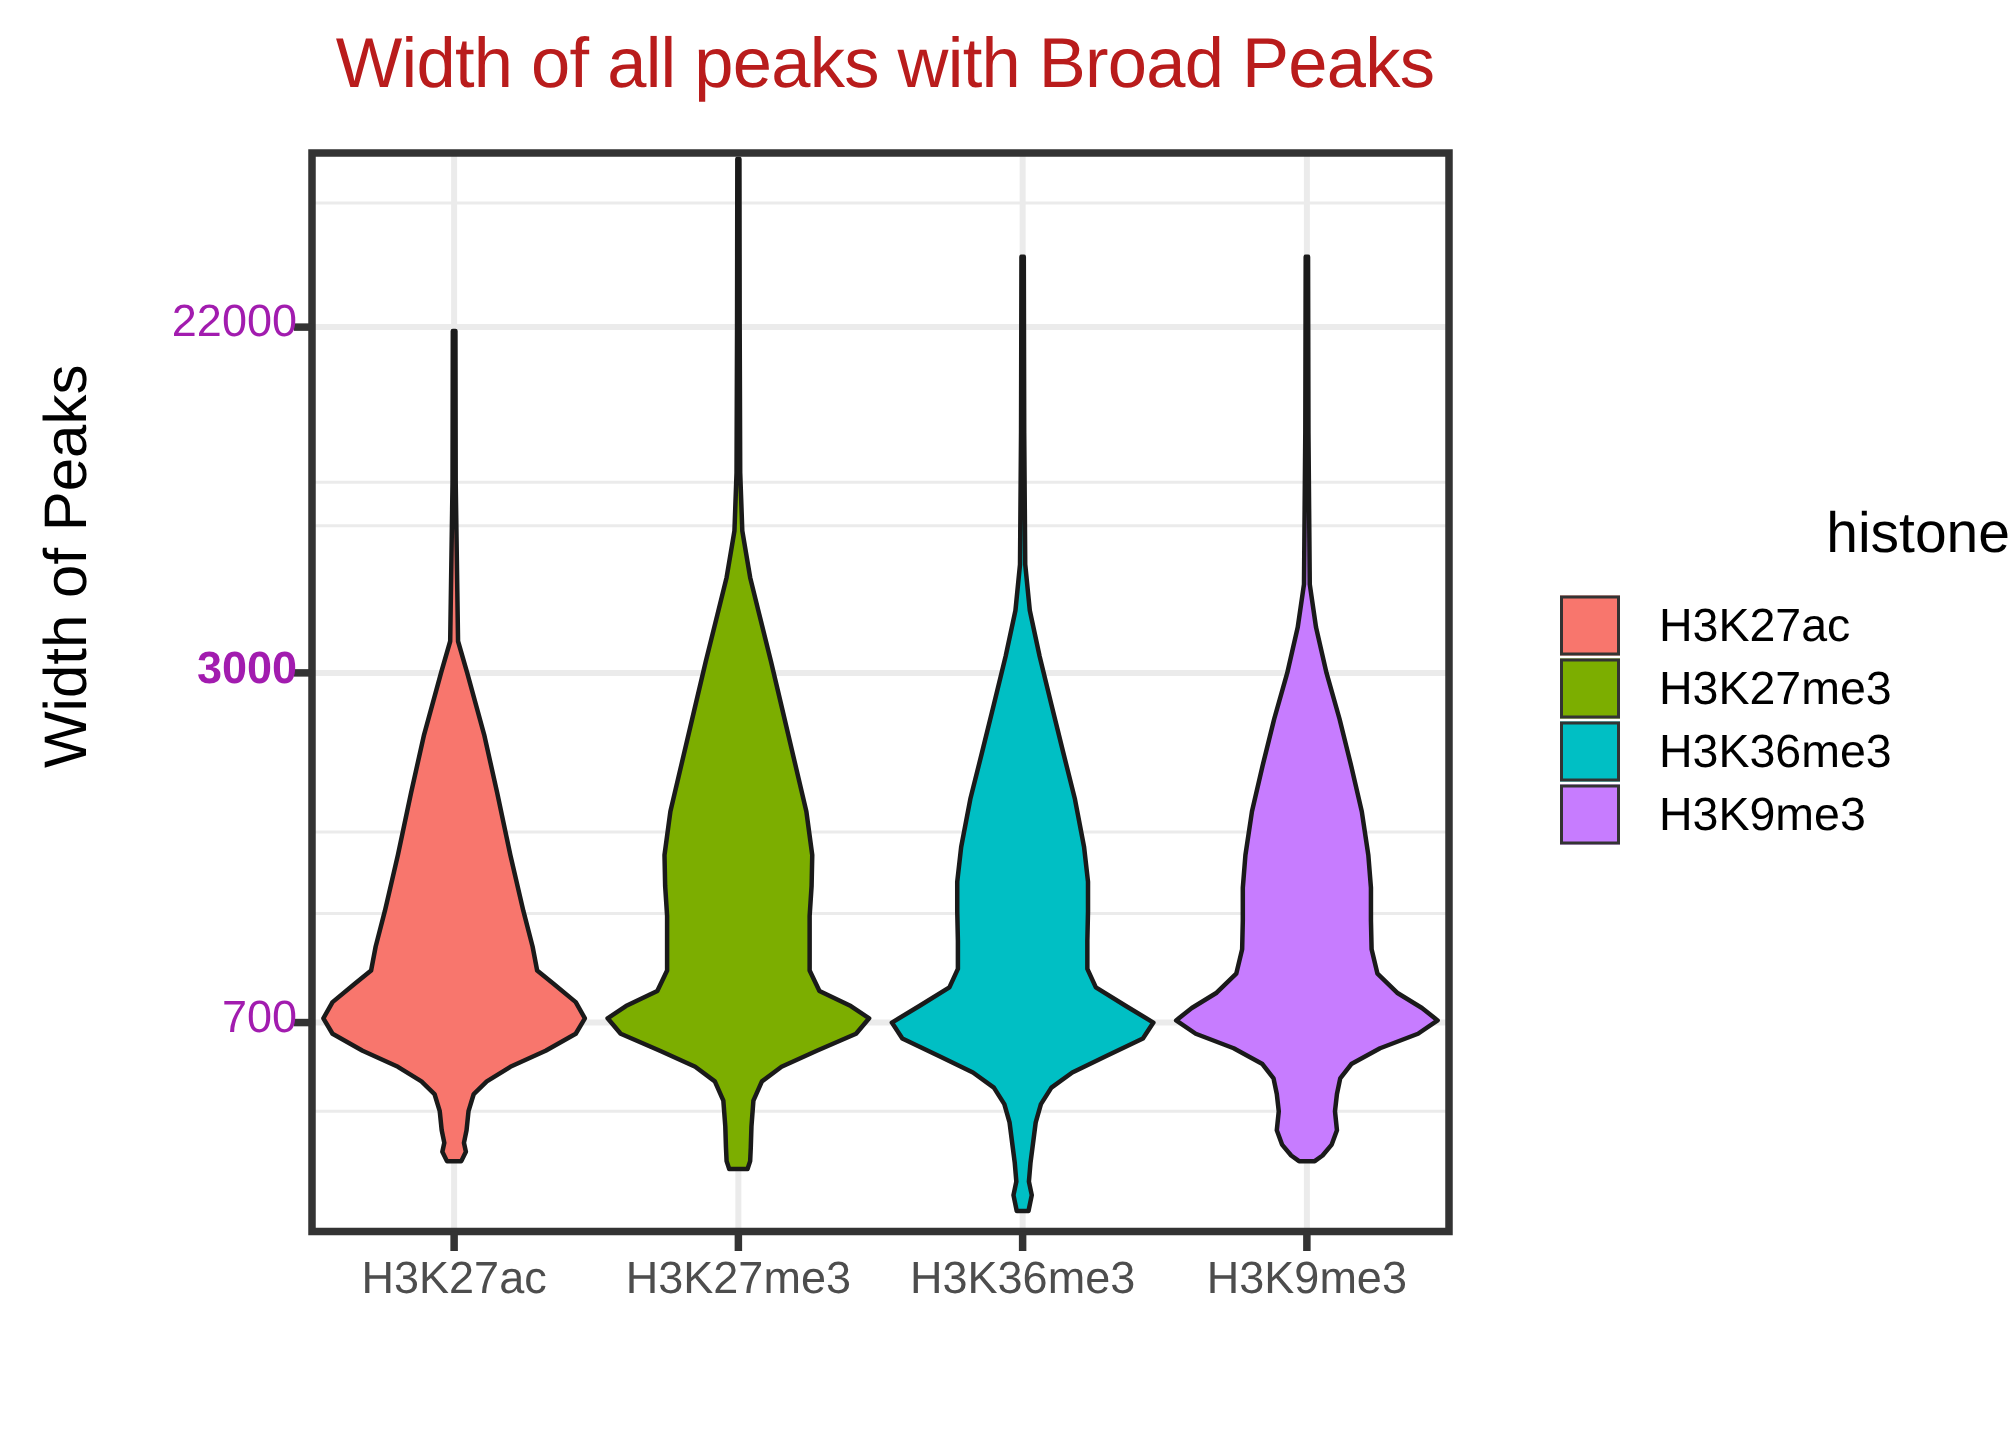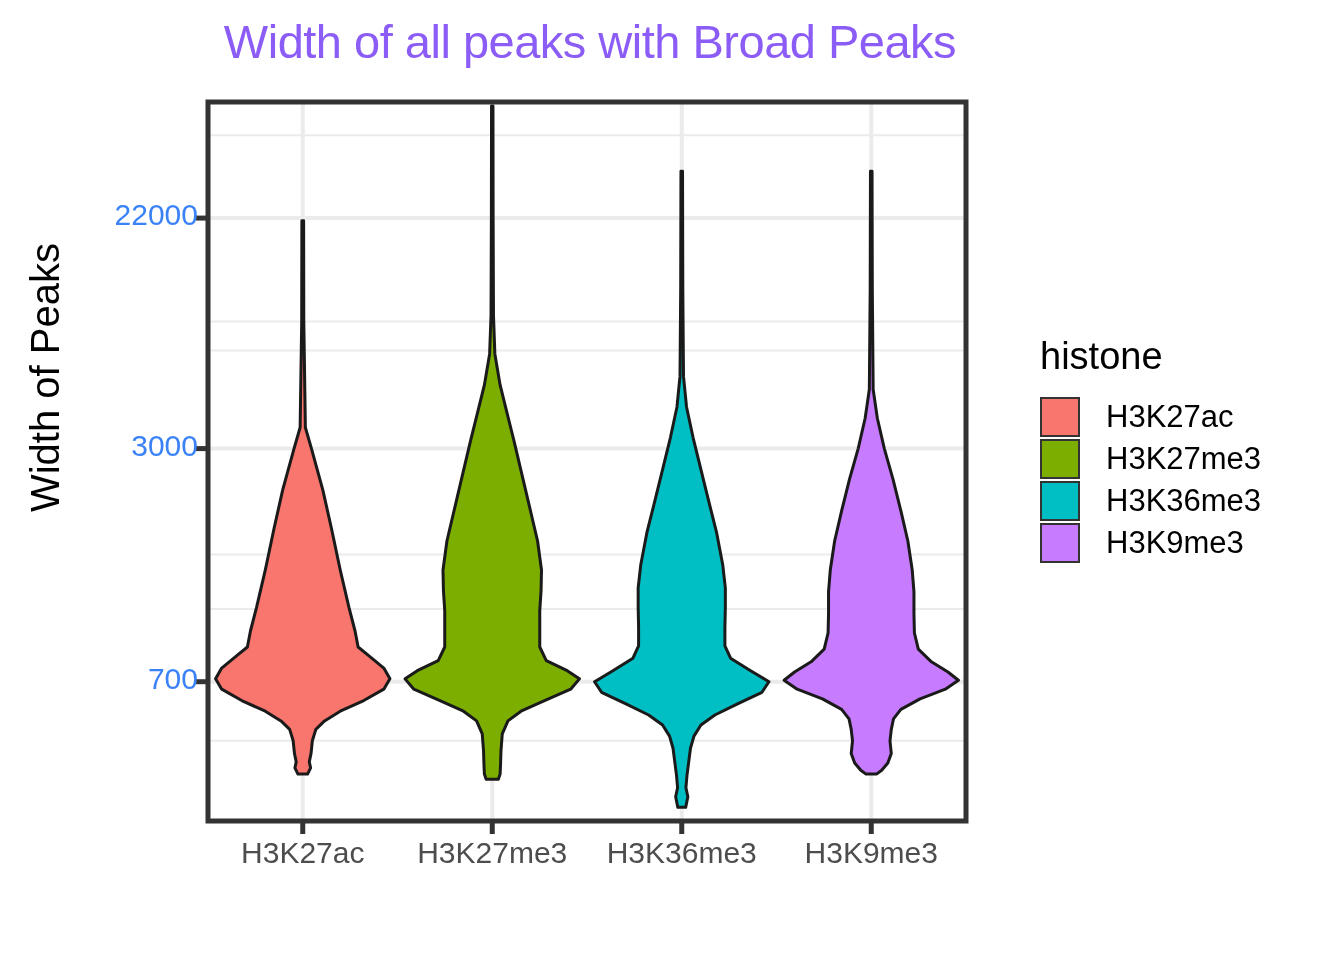--- a/index.html
+++ b/index.html
@@ -20,41 +20,41 @@
     background: #ffffff;
   }
   .plot-title {
     position: absolute;
     left: 0;
     top: 14px;
     width: 1180px;
     text-align: center;
     font-size: 47px;
     font-family: "Liberation Sans", sans-serif;
-    color: #8b5cf6;
+    color: #b91c1c;
     letter-spacing: -0.5px;
     white-space: nowrap;
   }
   .axis-title-y {
     position: absolute;
     left: -155px;
     top: 355px;
     width: 400px;
     text-align: center;
     transform: rotate(-90deg);
     font-size: 40px;
     color: #000000;
     white-space: nowrap;
   }
   .ytick-label {
     position: absolute;
     right: 0;
     text-align: right;
     font-size: 30px;
-    color: #3b82f6;
+    color: #a21caf;
     white-space: nowrap;
   }
   .ytick-wrap {
     position: absolute;
     left: 78px;
     width: 120px;
     height: 0;
   }
   .xtick-label {
     position: absolute;
@@ -63,20 +63,21 @@
     color: #4d4d4d;
     text-align: center;
     white-space: nowrap;
     transform: translateX(-50%);
   }
   .legend {
     position: absolute;
     left: 1040px;
     top: 335px;
     width: 300px;
+    text-align: right;
   }
   .legend-title {
     font-size: 38px;
     color: #000000;
     margin-bottom: 18px;
     white-space: nowrap;
   }
   .legend-row {
     display: flex;
     align-items: center;
@@ -145,21 +146,21 @@
       <line x1="492.25" x2="492.25" y1="821" y2="834" stroke="#333333" stroke-width="5"></line>
       <line x1="681.75" x2="681.75" y1="821" y2="834" stroke="#333333" stroke-width="5"></line>
       <line x1="871.25" x2="871.25" y1="821" y2="834" stroke="#333333" stroke-width="5"></line>
     </svg>
 
   <div id="ytick-labels">
       <div class="ytick-wrap" style="top: 681.706px;">
         <div class="ytick-label" style="top: -20px;">700</div>
       </div>
       <div class="ytick-wrap" style="top: 448.592px;">
-        <div class="ytick-label" style="top: -20px;">3000</div>
+        <div class="ytick-label" style="top: -20px; font-weight: bold;">3000</div>
       </div>
       <div class="ytick-wrap" style="top: 218.077px;">
         <div class="ytick-label" style="top: -20px;">22000</div>
       </div>
     </div>
   <div id="xtick-labels">
       <div class="xtick-label" style="left: 302.75px;">H3K27ac</div>
       <div class="xtick-label" style="left: 492.25px;">H3K27me3</div>
       <div class="xtick-label" style="left: 681.75px;">H3K36me3</div>
       <div class="xtick-label" style="left: 871.25px;">H3K9me3</div>

